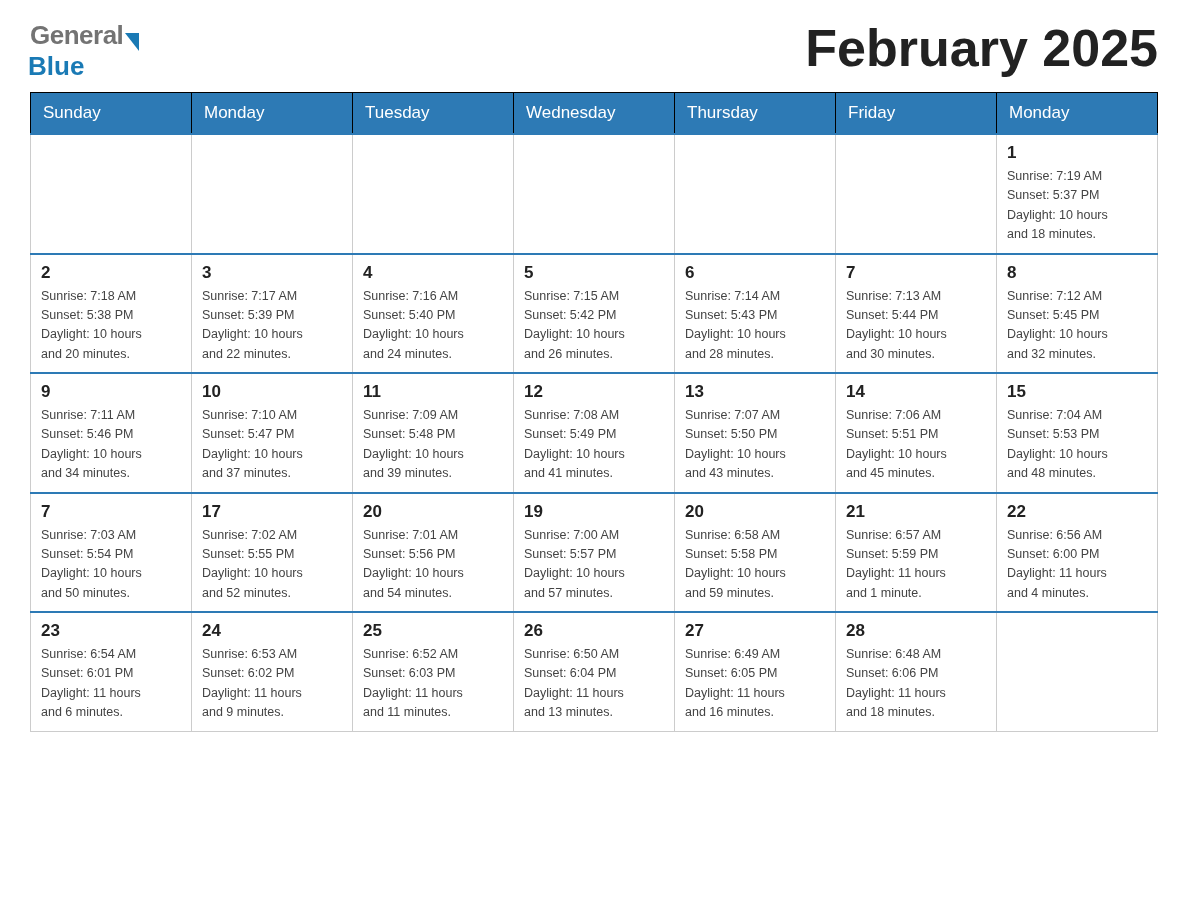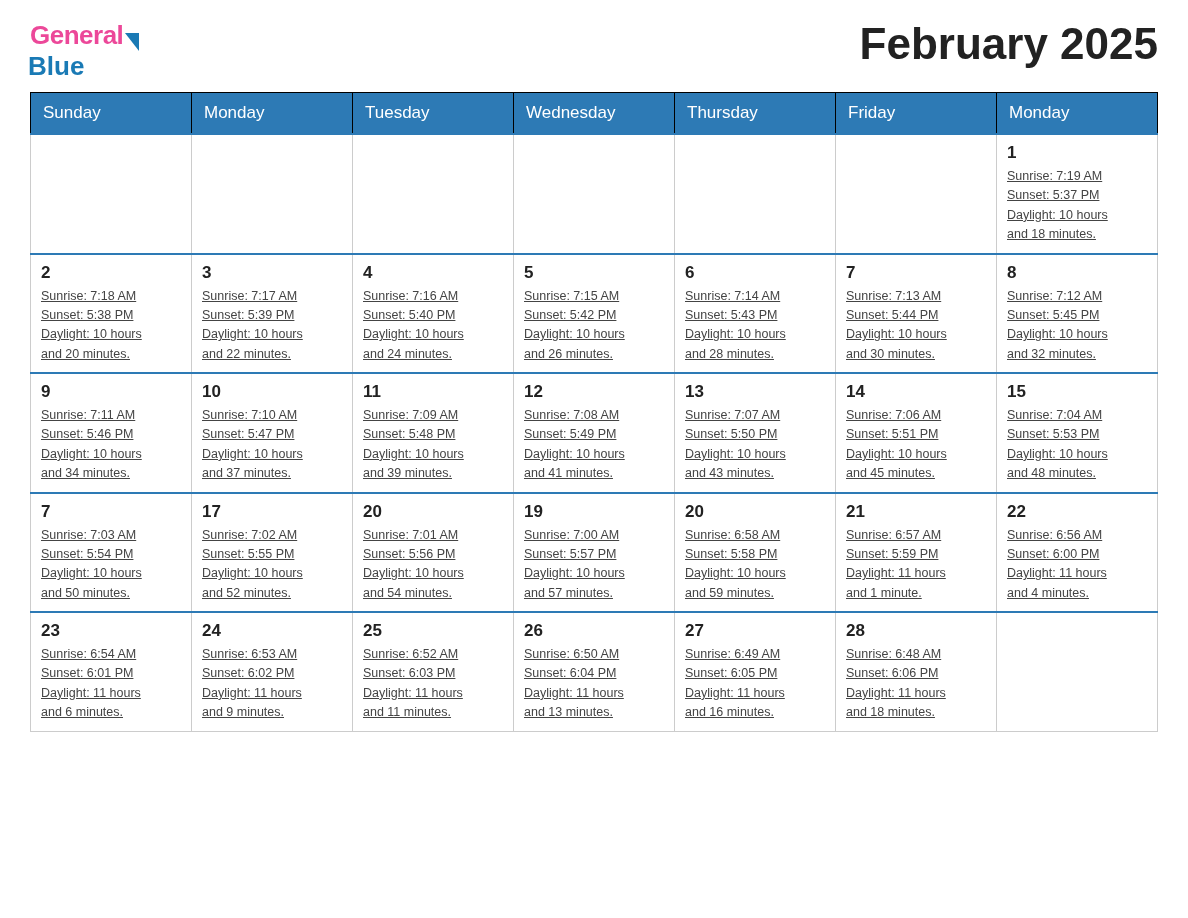--- a/index.html
+++ b/index.html
@@ -18,21 +18,21 @@
       margin-bottom: 10px;
     }
     .logo {
       display: flex;
       flex-direction: column;
       align-items: flex-start;
     }
     .logo-general {
       font-size: 26px;
       font-weight: bold;
-      color: #ec4899;
+      color: #737373;
       letter-spacing: -0.5px;
     }
     .logo-arrow {
       width: 0;
       height: 0;
       border-left: 14px solid transparent;
       border-right: 0px solid transparent;
       border-top: 18px solid #1a7ab5;
       margin-left: 2px;
       margin-top: 6px;
@@ -40,21 +40,21 @@
     .logo-blue {
       font-size: 26px;
       font-weight: bold;
       color: #1a7ab5;
       margin-left: -2px;
     }
     .title-section {
       text-align: right;
     }
     .month-title {
-      font-size: 44px;
+      font-size: 52px;
       font-weight: bold;
       color: #222;
       line-height: 1.1;
     }
     .location {
       font-size: 22px;
       color: #444;
       margin-top: 4px;
     }
     .calendar {
@@ -91,21 +91,20 @@
       font-size: 17px;
       font-weight: bold;
       color: #222;
       margin-bottom: 4px;
       display: block;
     }
     .day-info {
       font-size: 12.5px;
       color: #444;
       line-height: 1.55;
-      text-decoration: underline;
     }
     .empty-cell {
       background: #f9f9f9;
     }
     .logo-line {
       display: flex;
       align-items: flex-end;
     }
   </style>
 </head>

